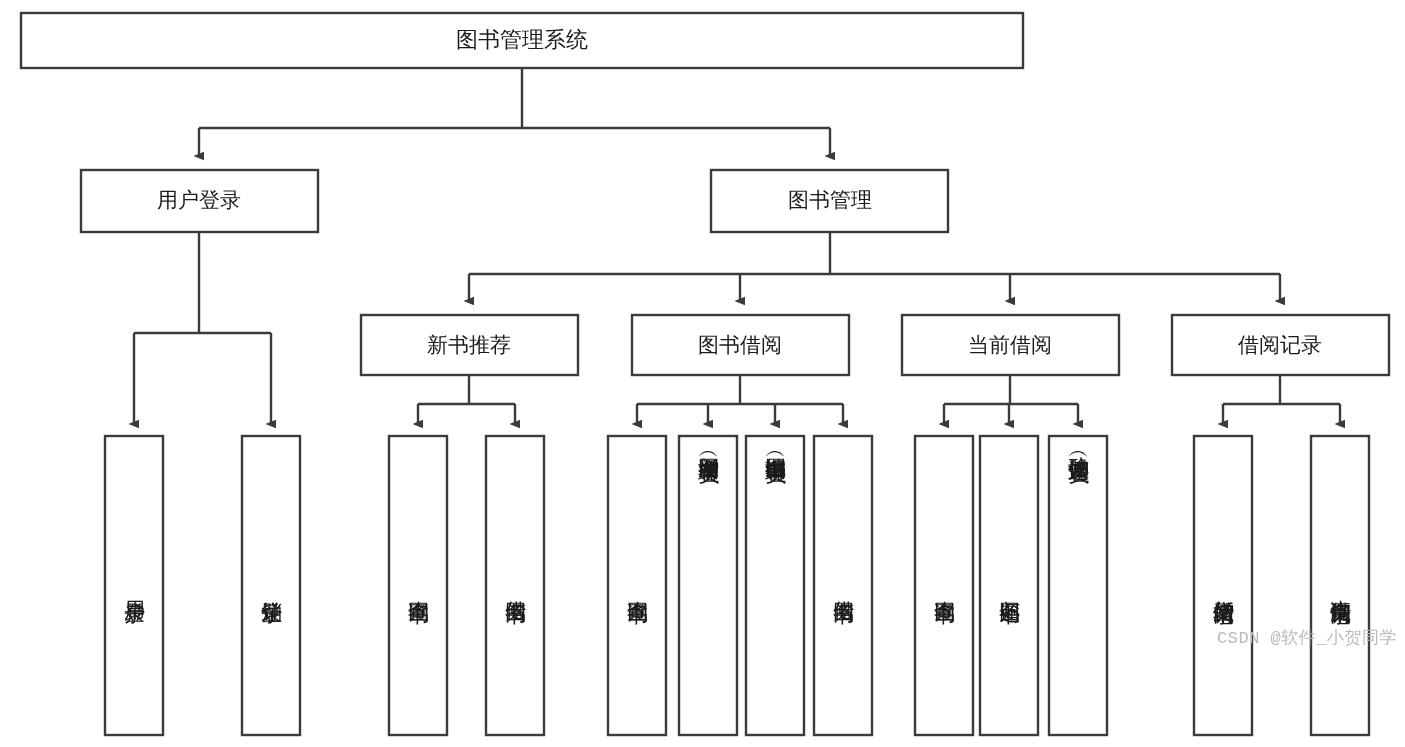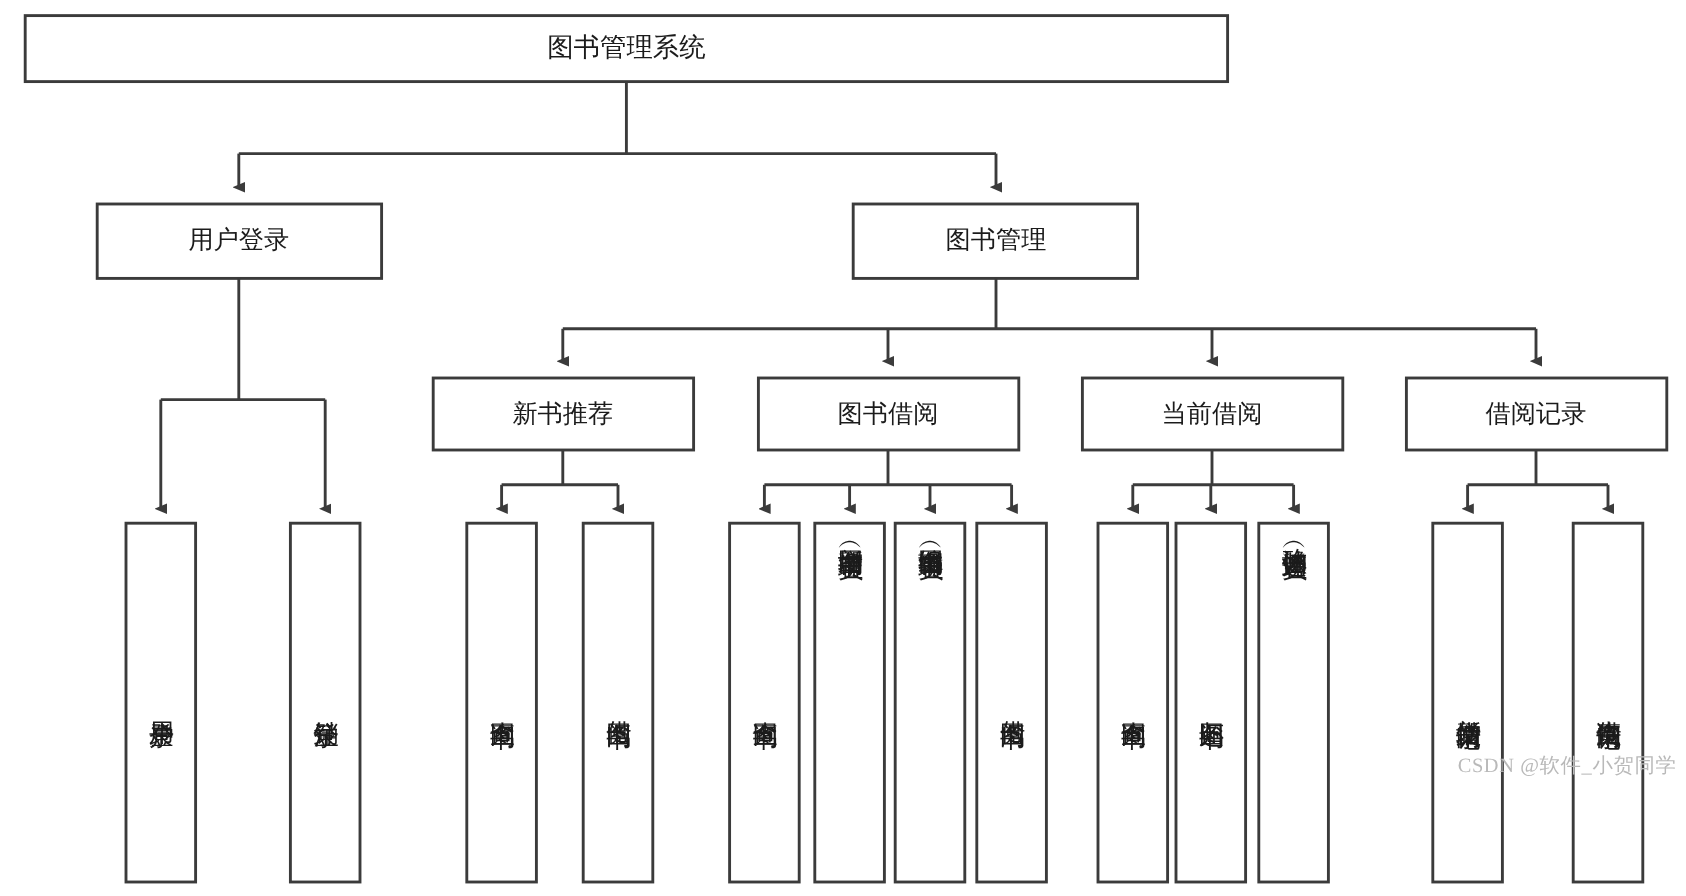--- a/index.html
+++ b/index.html
@@ -64,21 +64,21 @@
     line-height: 1.12;
     letter-spacing: 1px;
     color: #1b1b1b;
     white-space: nowrap;
     text-align: center;
   }
   .watermark {
     position: absolute;
     right: 8px;
     bottom: 6px;
-    font-family: Liberation Serif, serif;
+    font-family: Liberation Mono, monospace;
     font-size: 17px;
     color: #b9b9b9;
     white-space: nowrap;
     letter-spacing: 0.5px;
   }
 </style>
 </head>
 <body>
 
 <div id="diagram-root">

